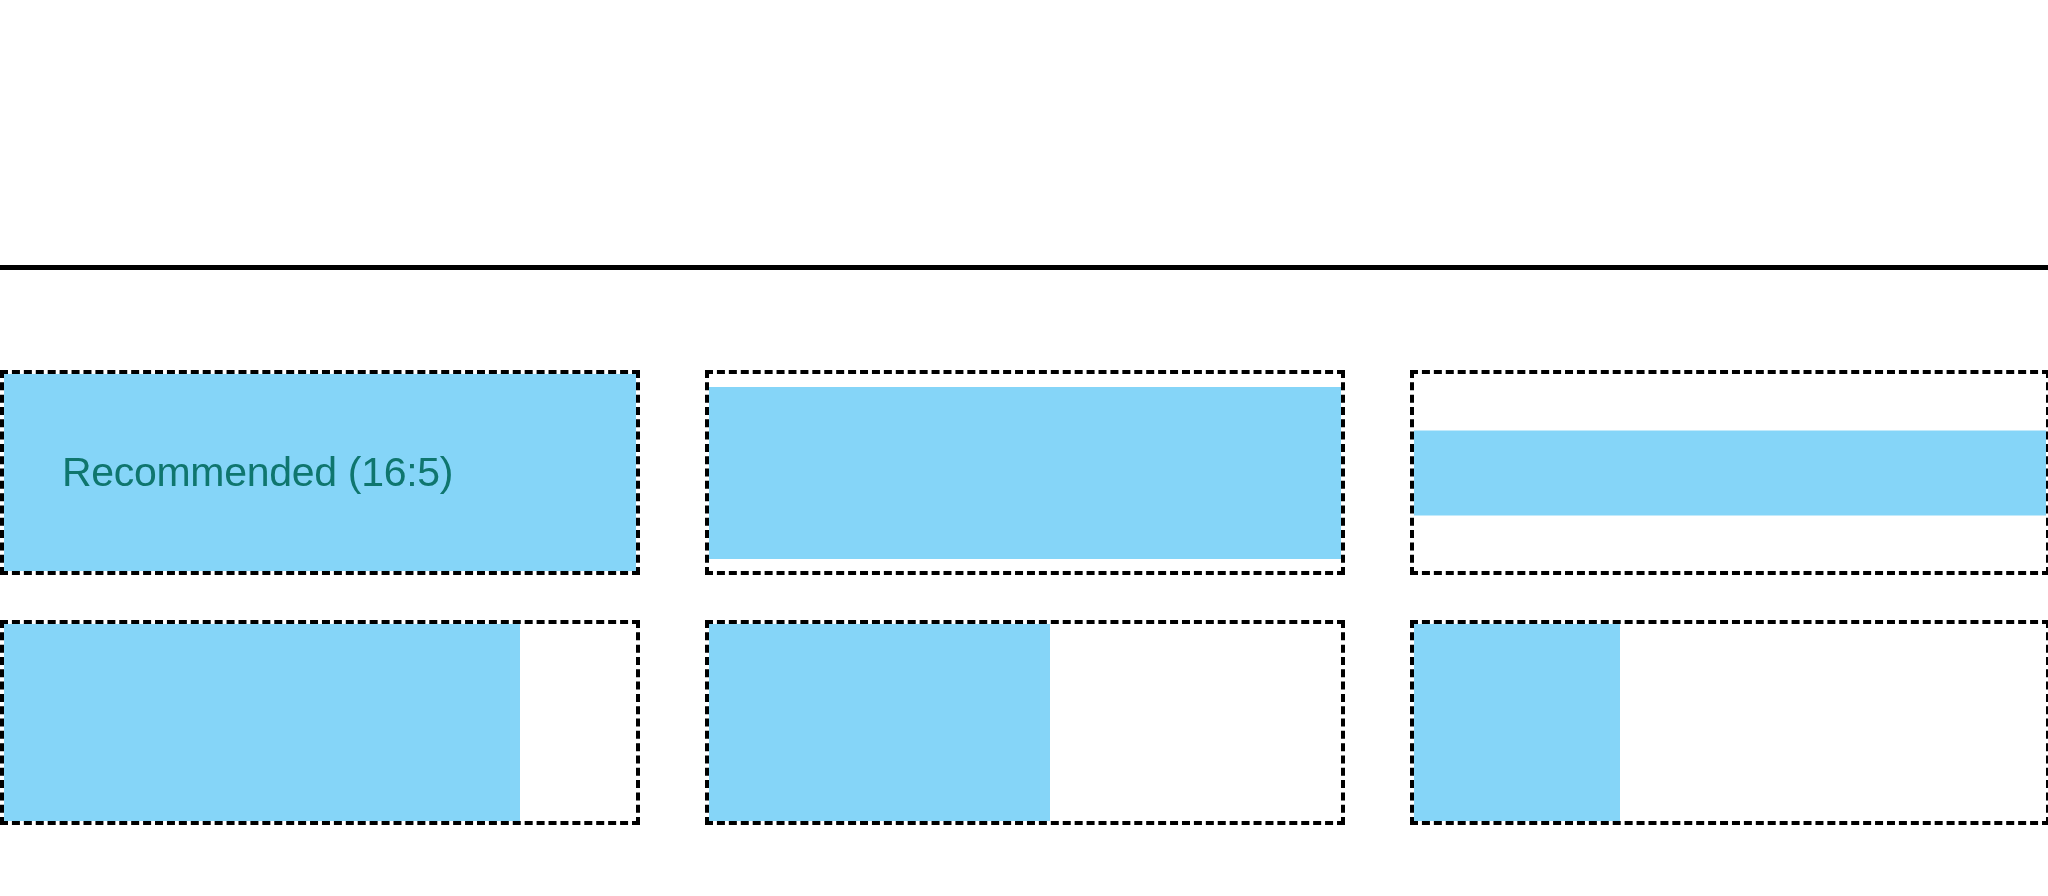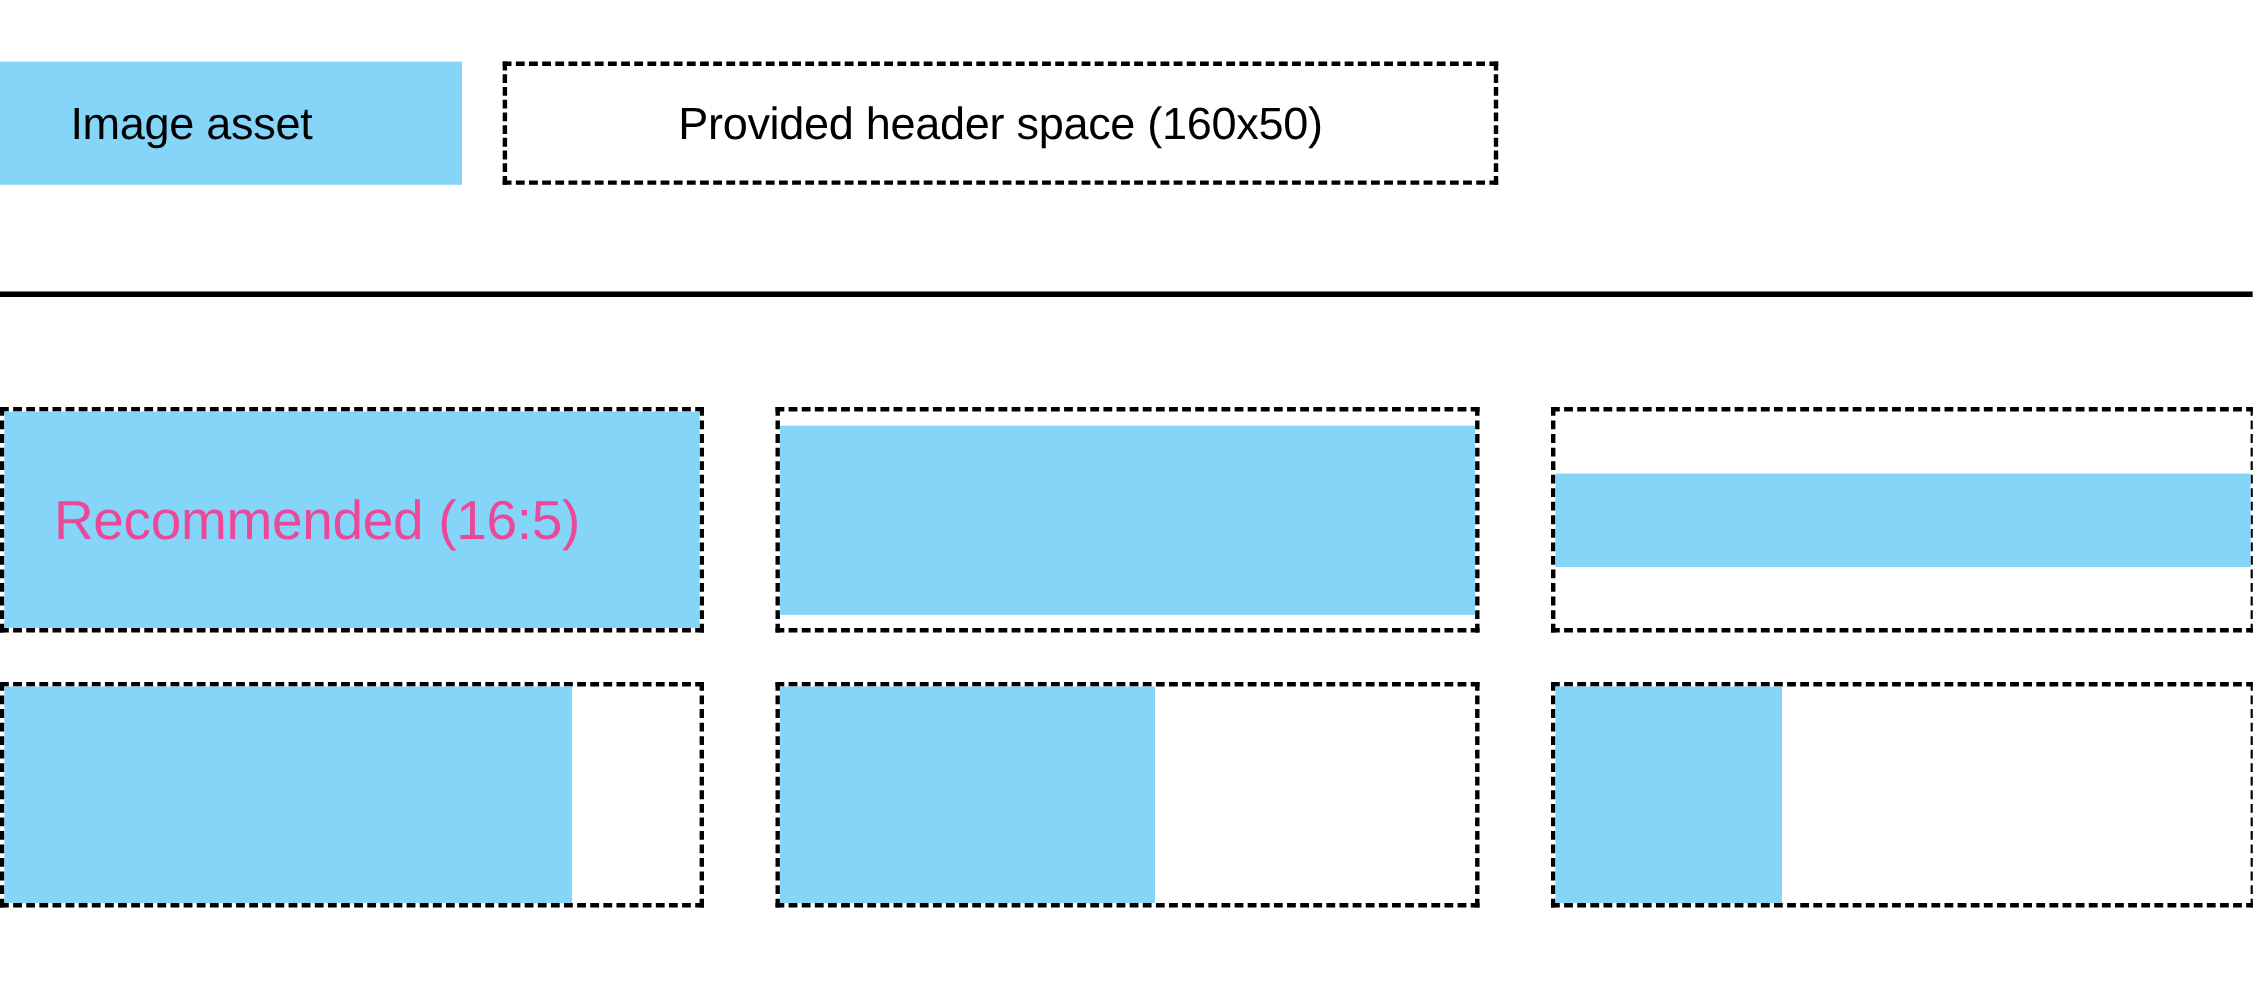--- a/index.html
+++ b/index.html
@@ -143,45 +143,34 @@
     height: calc(100% + 8px);
   }
 
   .fill-pillar-80 { width: 520px; }
   .fill-pillar-55 { width: 345px; }
   .fill-pillar-25 { width: 210px; }
 
   .cell-label {
     position: relative;
     z-index: 2;
-    font-size: 50px;
+    font-size: 41px;
     line-height: 1;
     letter-spacing: -0.3px;
-    color: #ec4899;
+    color: #0f766e;
     white-space: nowrap;
     align-self: center;
-    padding-left: 45px;
+    padding-left: 58px;
   }
 </style>
 </head>
 <body>
 
 <div class="page">
 
-  <div class="header-row">
-
-    <div class="image-asset-chip">
-      <span class="image-asset-label">Image asset</span>
-    </div>
-
-    <div class="header-space-box">
-      <span class="header-space-label">Provided header space (160x50)</span>
-    </div>
-
-  </div>
 
   <div class="divider"></div>
 
   <div class="grid">
 
     <div class="grid-row">
 
       <div class="cell">
         <div class="fill fill-full"></div>
         <span class="cell-label">Recommended (16:5)</span>

